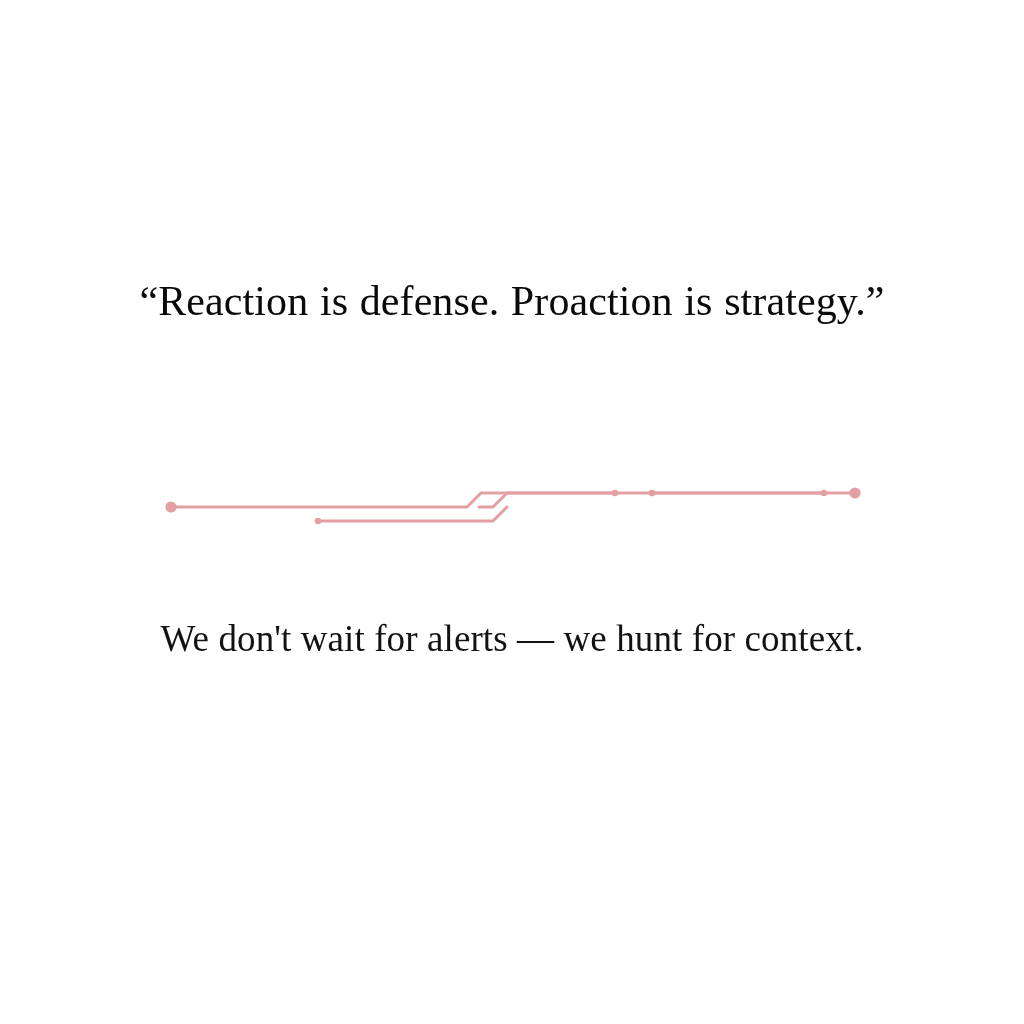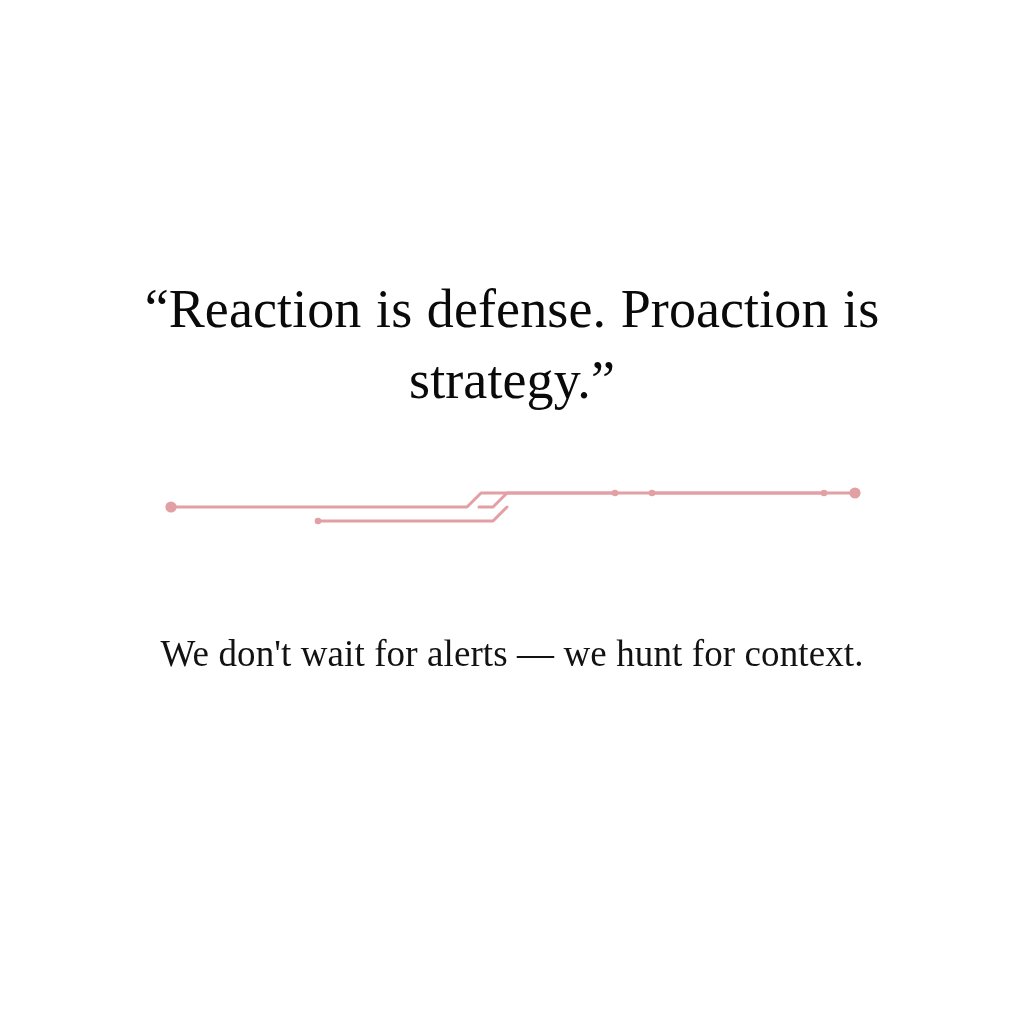--- a/index.html
+++ b/index.html
@@ -29,21 +29,21 @@
     left: 0;
     top: 274px;
     width: 1024px;
     text-align: center;
   }
   .quote-text {
     display: block;
     margin: 0 auto;
     width: 880px;
     font-family: "Liberation Serif", "DejaVu Serif", serif;
-    font-size: 54px;
+    font-size: 42px;
     line-height: 1.32;
     font-weight: 400;
     color: #0a0a0a;
     letter-spacing: 0.1px;
     word-spacing: 1px;
   }
 
   
   .trace-graphic {
     position: absolute;
@@ -57,21 +57,21 @@
   
   .subtitle-block {
     position: absolute;
     left: 0;
     top: 614px;
     width: 1024px;
     text-align: center;
   }
   .subtitle-text {
     display: block;
-    margin: 16px auto;
+    margin: 1px auto;
     width: 960px;
     font-family: "Liberation Serif", "DejaVu Serif", serif;
     font-size: 37px;
     line-height: 1.3;
     font-weight: 400;
     color: #121212;
     letter-spacing: 0.1px;
   }
 </style>
 </head>

